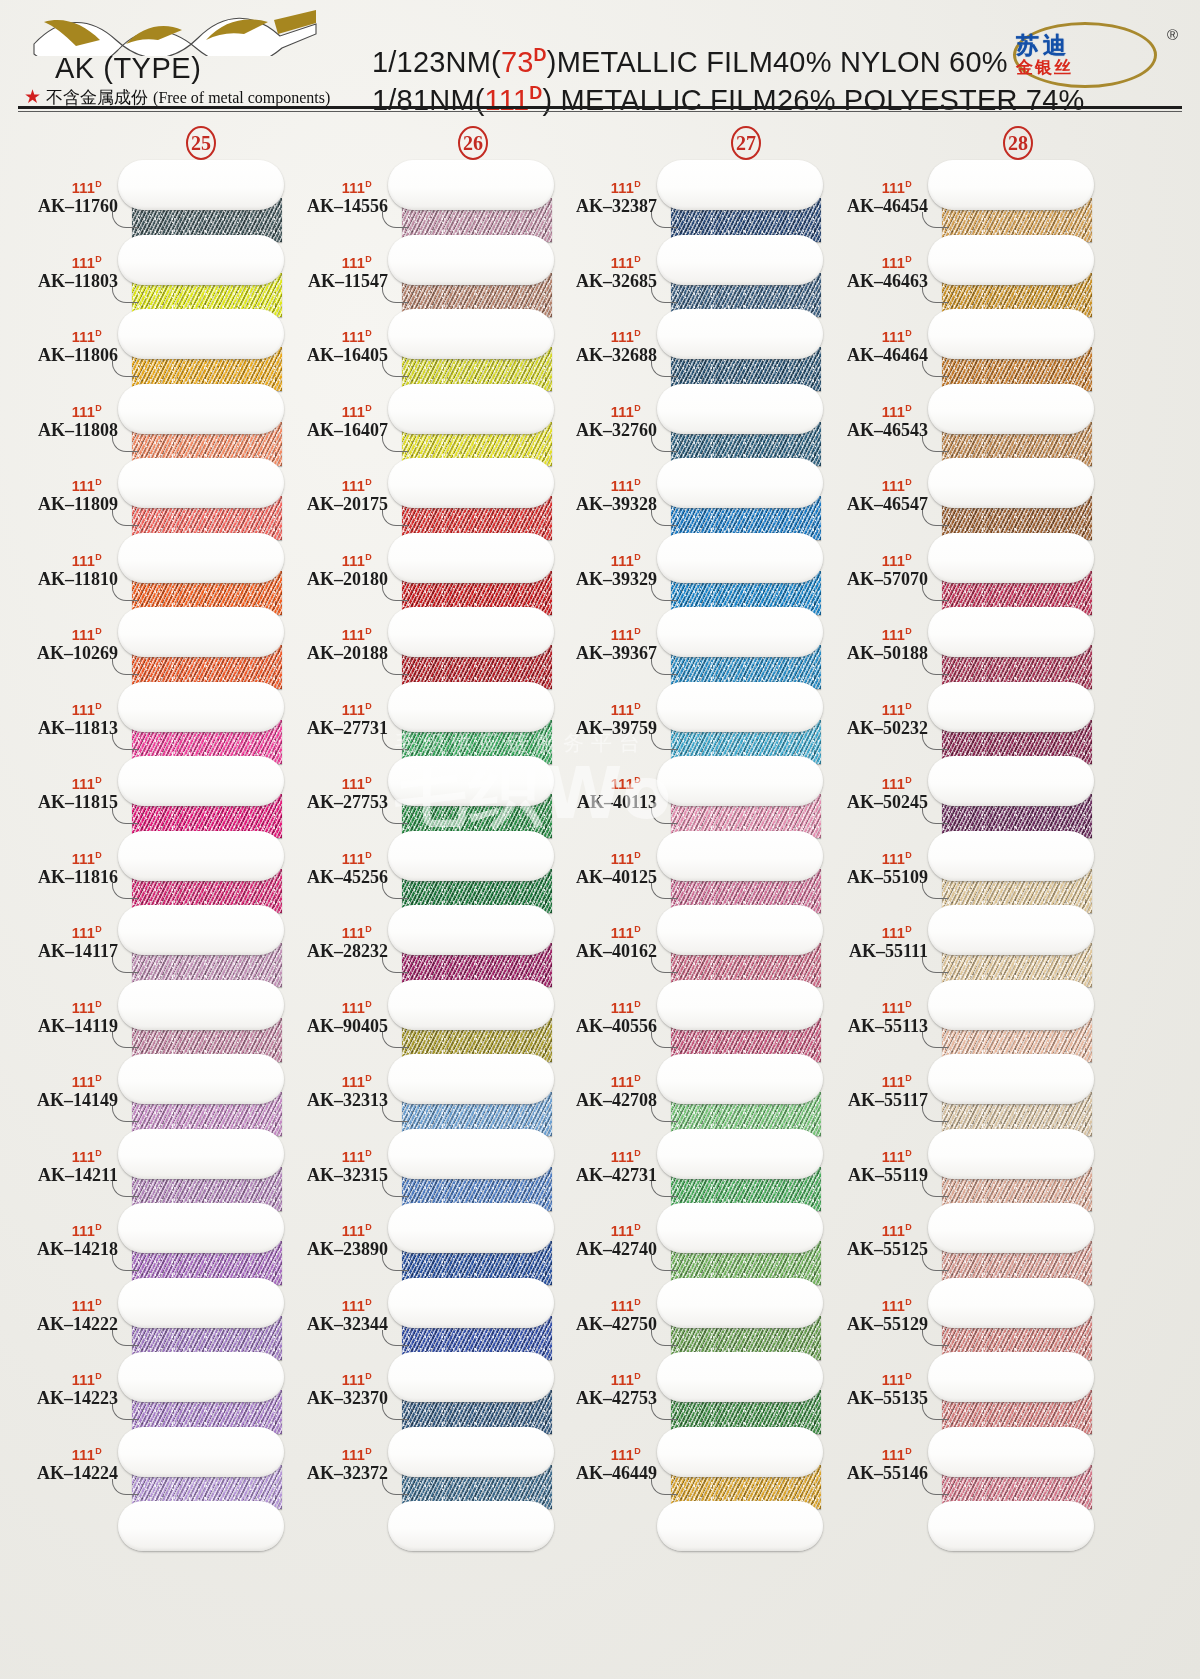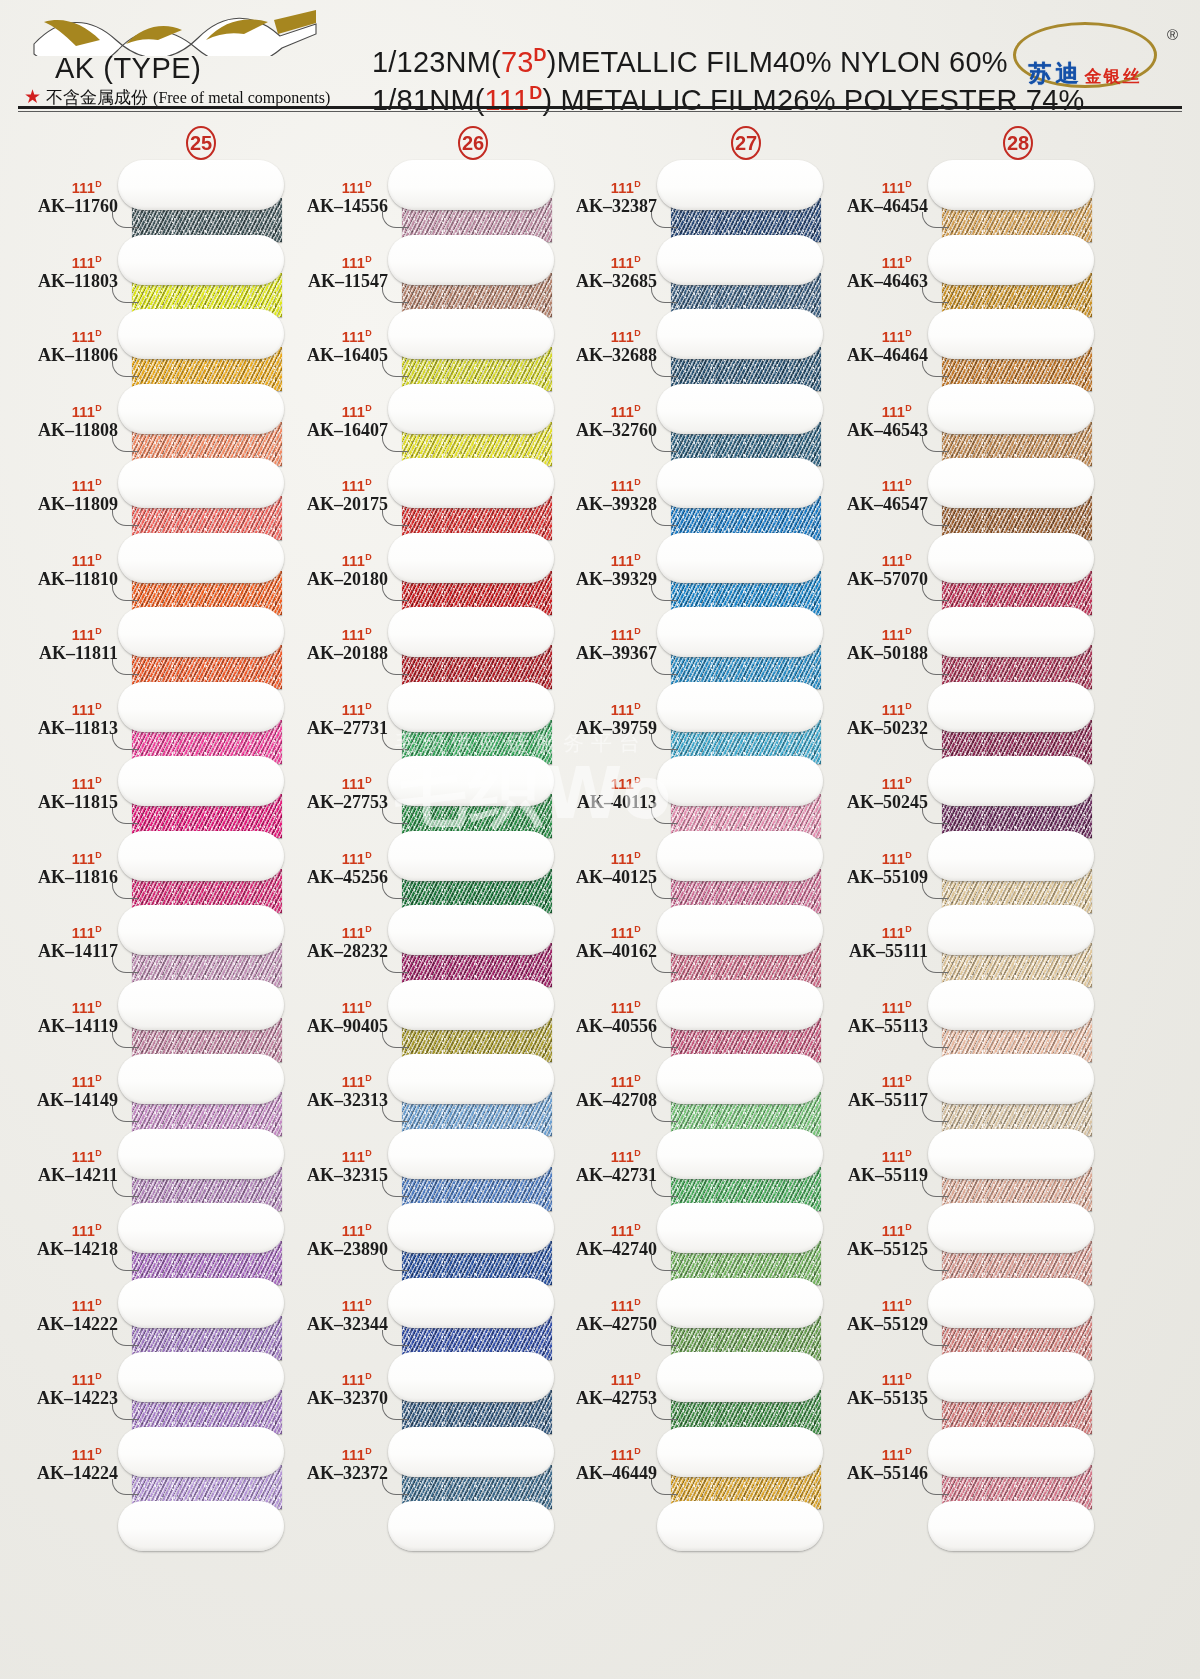--- a/index.html
+++ b/index.html
@@ -79,22 +79,22 @@
     width: 165px; height: 68px;
   }
   #brand-oval {
     position: absolute;
     left: 0; top: 0;
     width: 144px; height: 66px;
     border: 3px solid #a8892e;
     border-radius: 50%;
     background: transparent;
     display: flex;
-    flex-direction: row;
-    align-items: flex-end;
+    flex-direction: column;
+    align-items: flex-start;
     justify-content: center;
     gap: 2px;
   }
   #brand-cn-top {
     font-family: "DejaVu Sans", sans-serif;
     font-size: 23px;
     font-weight: bold;
     color: #1450a8;
     letter-spacing: 4px;
     line-height: 1;
@@ -134,21 +134,21 @@
     position: absolute;
     top: 126px; left: 0;
     width: 1200px; height: 34px;
   }
   .col-badge {
     position: absolute;
     width: 30px; height: 34px;
     border: 2px solid #c32b22;
     border-radius: 50%;
     color: #c32b22;
-    font-family: Liberation Sans, sans-serif;
+    font-family: Liberation Serif, serif;
     font-weight: bold;
     font-size: 20px;
     display: flex;
     align-items: center;
     justify-content: center;
     background: transparent;
   }
 
   
   #grid {
@@ -374,21 +374,21 @@
           <div class="label-row">
             <div class="denier"><span>111</span><span class="sup-d">D</span></div>
             <div class="code">AK–11809</div>
           </div>
           <div class="label-row">
             <div class="denier"><span>111</span><span class="sup-d">D</span></div>
             <div class="code">AK–11810</div>
           </div>
           <div class="label-row">
             <div class="denier"><span>111</span><span class="sup-d">D</span></div>
-            <div class="code">AK–11811</div>
+            <div class="code">AK–10269</div>
           </div>
           <div class="label-row">
             <div class="denier"><span>111</span><span class="sup-d">D</span></div>
             <div class="code">AK–11813</div>
           </div>
           <div class="label-row">
             <div class="denier"><span>111</span><span class="sup-d">D</span></div>
             <div class="code">AK–11815</div>
           </div>
           <div class="label-row">

